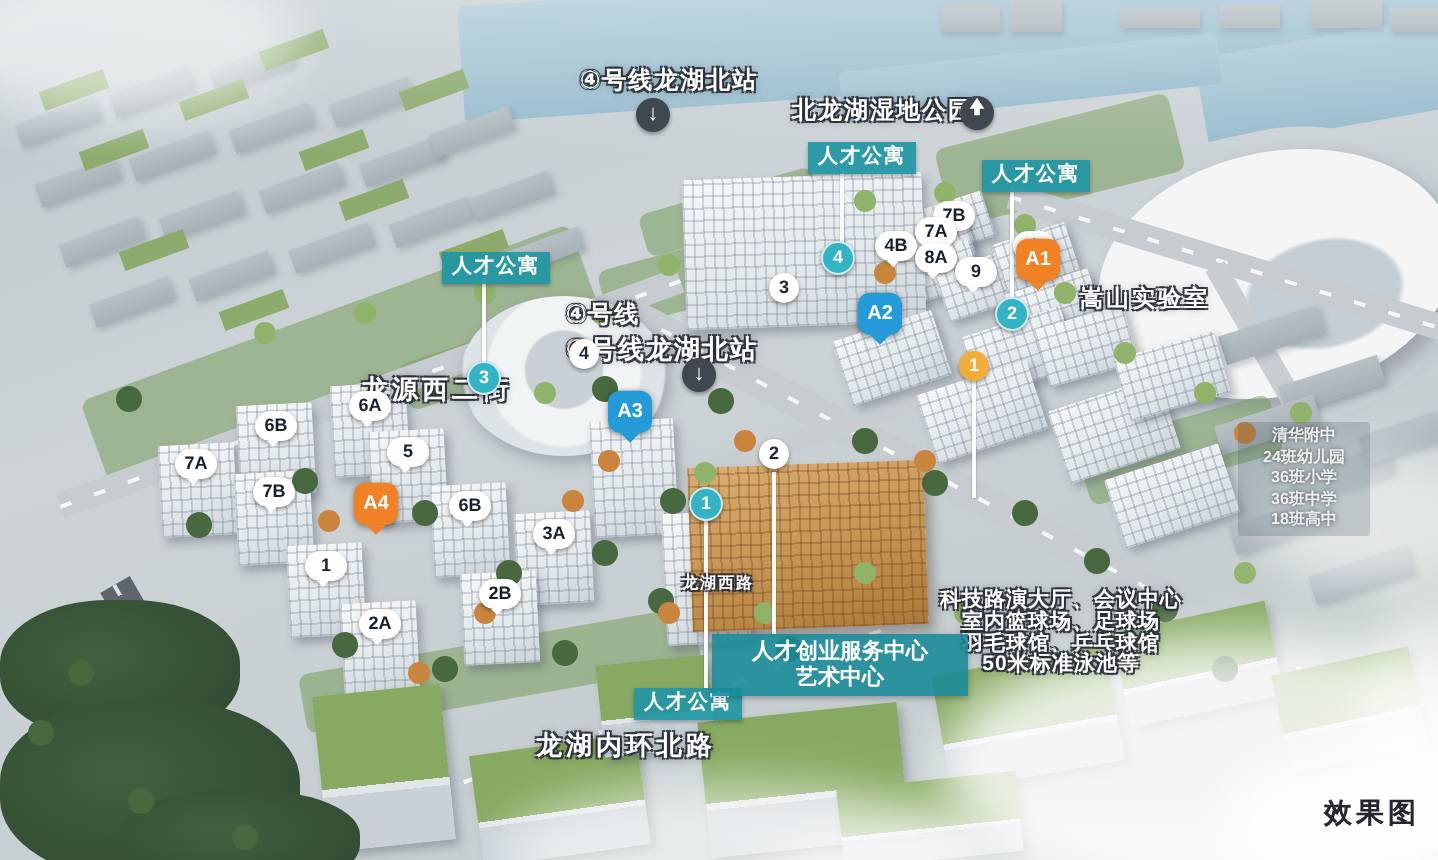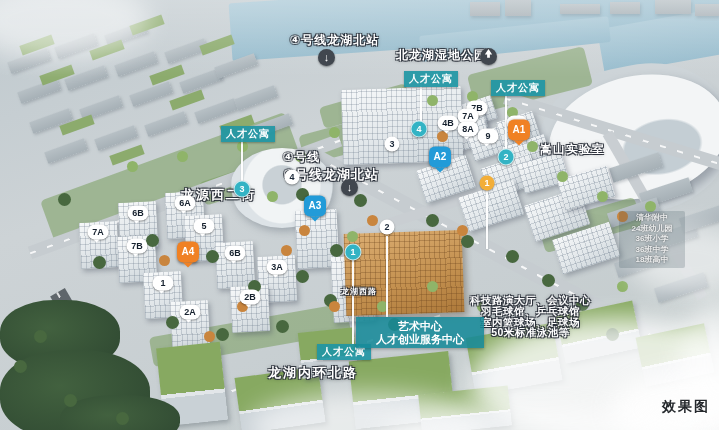--- a/index.html
+++ b/index.html
@@ -191,29 +191,29 @@
       <div class="l1">④号线</div>
       <div class="l2">④号线龙湖北站</div>
     </div>
     <div class="micon" style="left:341px;top:179px;">↓</div>
 
     <div class="lablbl ot">嵩山实验室</div>
 
     <div class="lead" style="left:486px;top:190px;height:59px;"></div>
     <div class="facnote ot">
       <div>科技路演大厅、会议中心</div>
+      <div>室内篮球场、足球场</div>
       <div>羽毛球馆、乒乓球馆</div>
-      <div>室内篮球场、足球场</div>
       <div>50米标准泳池等</div>
     </div>
 
     <div class="lead" style="left:386px;top:236px;height:81px;"></div>
     <div class="artnote">
+      <div>人才创业服务中心</div>
       <div>艺术中心</div>
-      <div>人才创业服务中心</div>
     </div>
 
     <div class="schoolnote">
       <div>清华附中</div>
       <div>24班幼儿园</div>
       <div>36班小学</div>
       <div>36班中学</div>
       <div>18班高中</div>
     </div>
 

